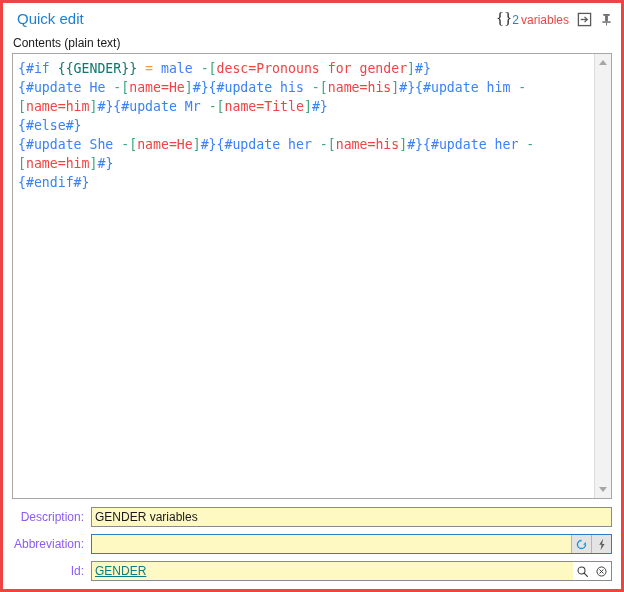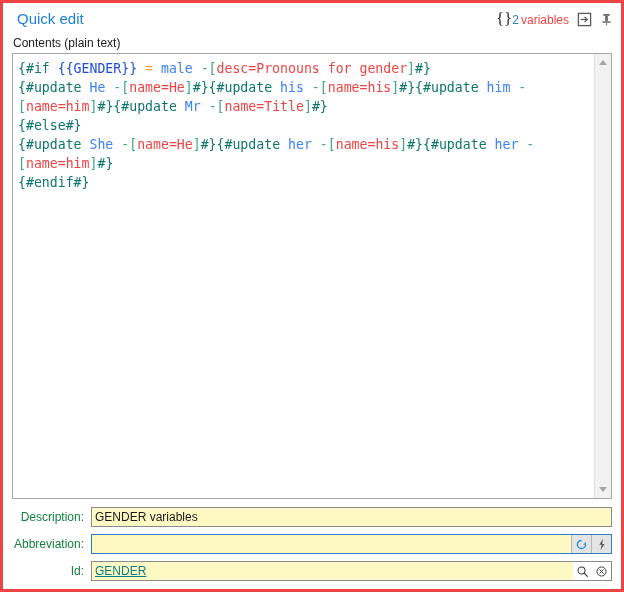--- a/index.html
+++ b/index.html
@@ -106,22 +106,22 @@
   }
   pre.code {
     margin: 0;
     font-family: "DejaVu Sans Mono", "Liberation Mono", monospace;
     font-size: 13.2px;
     line-height: 19px;
     white-space: pre-wrap;
     word-break: break-word;
     letter-spacing: 0px;
   }
-  .tk-kw     { color: #0f766e; margin-top: 15px; }  
-  .tk-var    { color: #1d4ed8; }  
+  .tk-kw     { color: #3b82f6; margin-top: 15px; }  
+  .tk-var    { color: #0f766e; }  
   .tk-val    { color: #3b82f6; }  
   .tk-brk    { color: #3aa87a; }  
   .tk-attr   { color: #ef4444; }  
   .tk-plain  { color: #555555; }
   .tk-eq     { color: #f2a13c; }
 
   
   .vscroll {
     width: 17px;
     flex: 0 0 17px;
@@ -166,21 +166,21 @@
     display: flex;
     align-items: center;
     margin-bottom: 7px;
     height: 20px;
   }
   .form-label {
     width: 72px;
     text-align: right;
     padding-right: 7px;
     font-size: 12px;
-    color: #15803d;
+    color: #8b5cf6;
     white-space: nowrap;
     flex: 0 0 auto;
   }
   .field {
     flex: 1 1 auto;
     display: flex;
     align-items: stretch;
     height: 20px;
     border: 1px solid #8a8a8a;
     background: #fef9c3;

